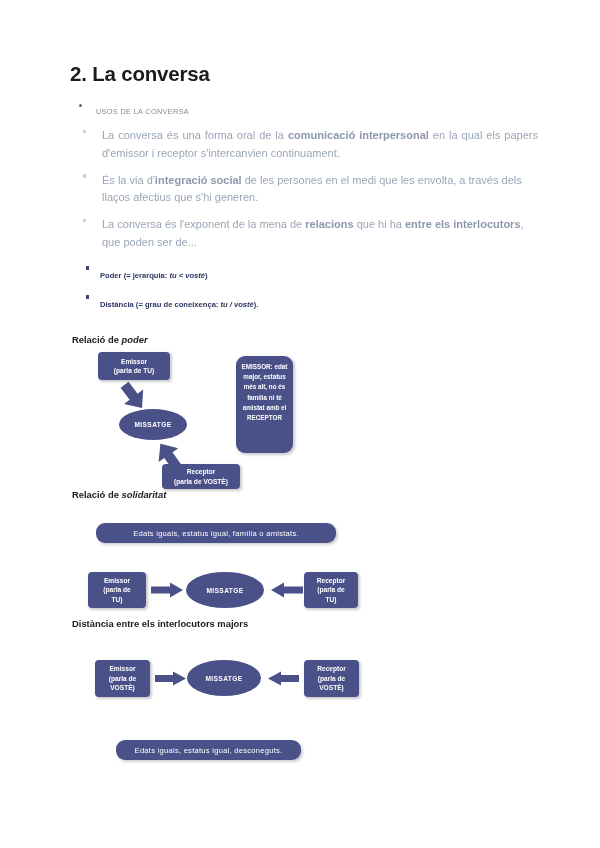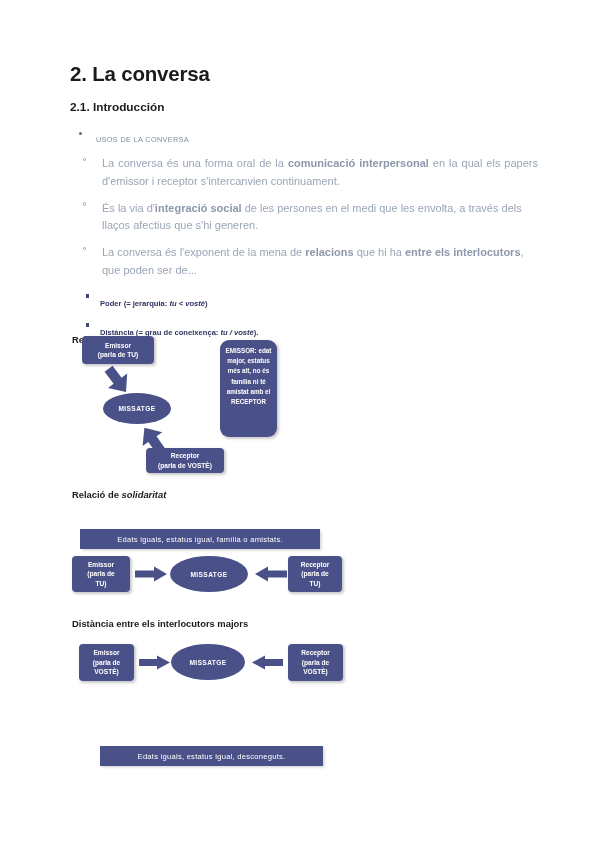--- a/index.html
+++ b/index.html
@@ -11,21 +11,21 @@
     width: 600px;
     height: 848px;
     font-family: "Liberation Sans", sans-serif;
     position: relative;
     overflow: hidden;
   }
   .page {
     position: absolute;
     inset: 0;
     background: #ffffff;
-    padding: 0;
+    padding: 16px;
   }
   .content {
     position: absolute;
     left: 70px;
     top: 62px;
     width: 468px;
   }
 
   
   h1.doc-title {
@@ -156,41 +156,39 @@
     line-height: 1.62;
     padding: 6px 5px;
     box-sizing: border-box;
     box-shadow: 1.5px 1.5px 2.5px rgba(120,120,130,0.38);
   }
   .banner {
     position: absolute;
     background: #4a5189;
     color: #ffffff;
     font-size: 7.6px;
-    border-radius: 0;
+    border-radius: 9px;
     text-align: center;
     display: flex;
     align-items: center;
     justify-content: center;
     letter-spacing: 0.25px;
     box-shadow: 1.8px 1.8px 2.8px rgba(120,120,130,0.36);
     box-sizing: border-box;
-    margin-top: 22px;
   }
   .arrow { position: absolute; }
   .arrow svg { display: block; overflow: visible; }
 </style>
 </head>
 <body>
 
 <div class="page">
   <div class="content">
 
     <h1 class="doc-title">2. La conversa</h1>
-    <h2 class="doc-subtitle">2.1. Introducción</h2>
 
     <ul>
 
       <li class="lvl1">
         <span class="bullet"></span>
         <span class="txt">USOS DE LA CONVERSA</span>
       </li>
 
       <ul class="sublist">
         <li class="lvl2">
@@ -323,15 +321,15 @@
     </div>
 
     <div class="node pill" style="left:288px;top:644px;width:55px;height:37px">
       <div>
         <span>Receptor</span><br>
         <span>(parla de</span><br>
         <span>VOSTÈ)</span>
       </div>
     </div>
 
-    <div class="banner" style="left:100px;top:724px;width:223px;height:20px">Edats iguals, estatus igual, desconeguts.</div>
+    <div class="banner" style="left:100px;top:724px;width:185px;height:20px">Edats iguals, estatus igual, desconeguts.</div>
   </div>
 </div>
 
 </body></html>

